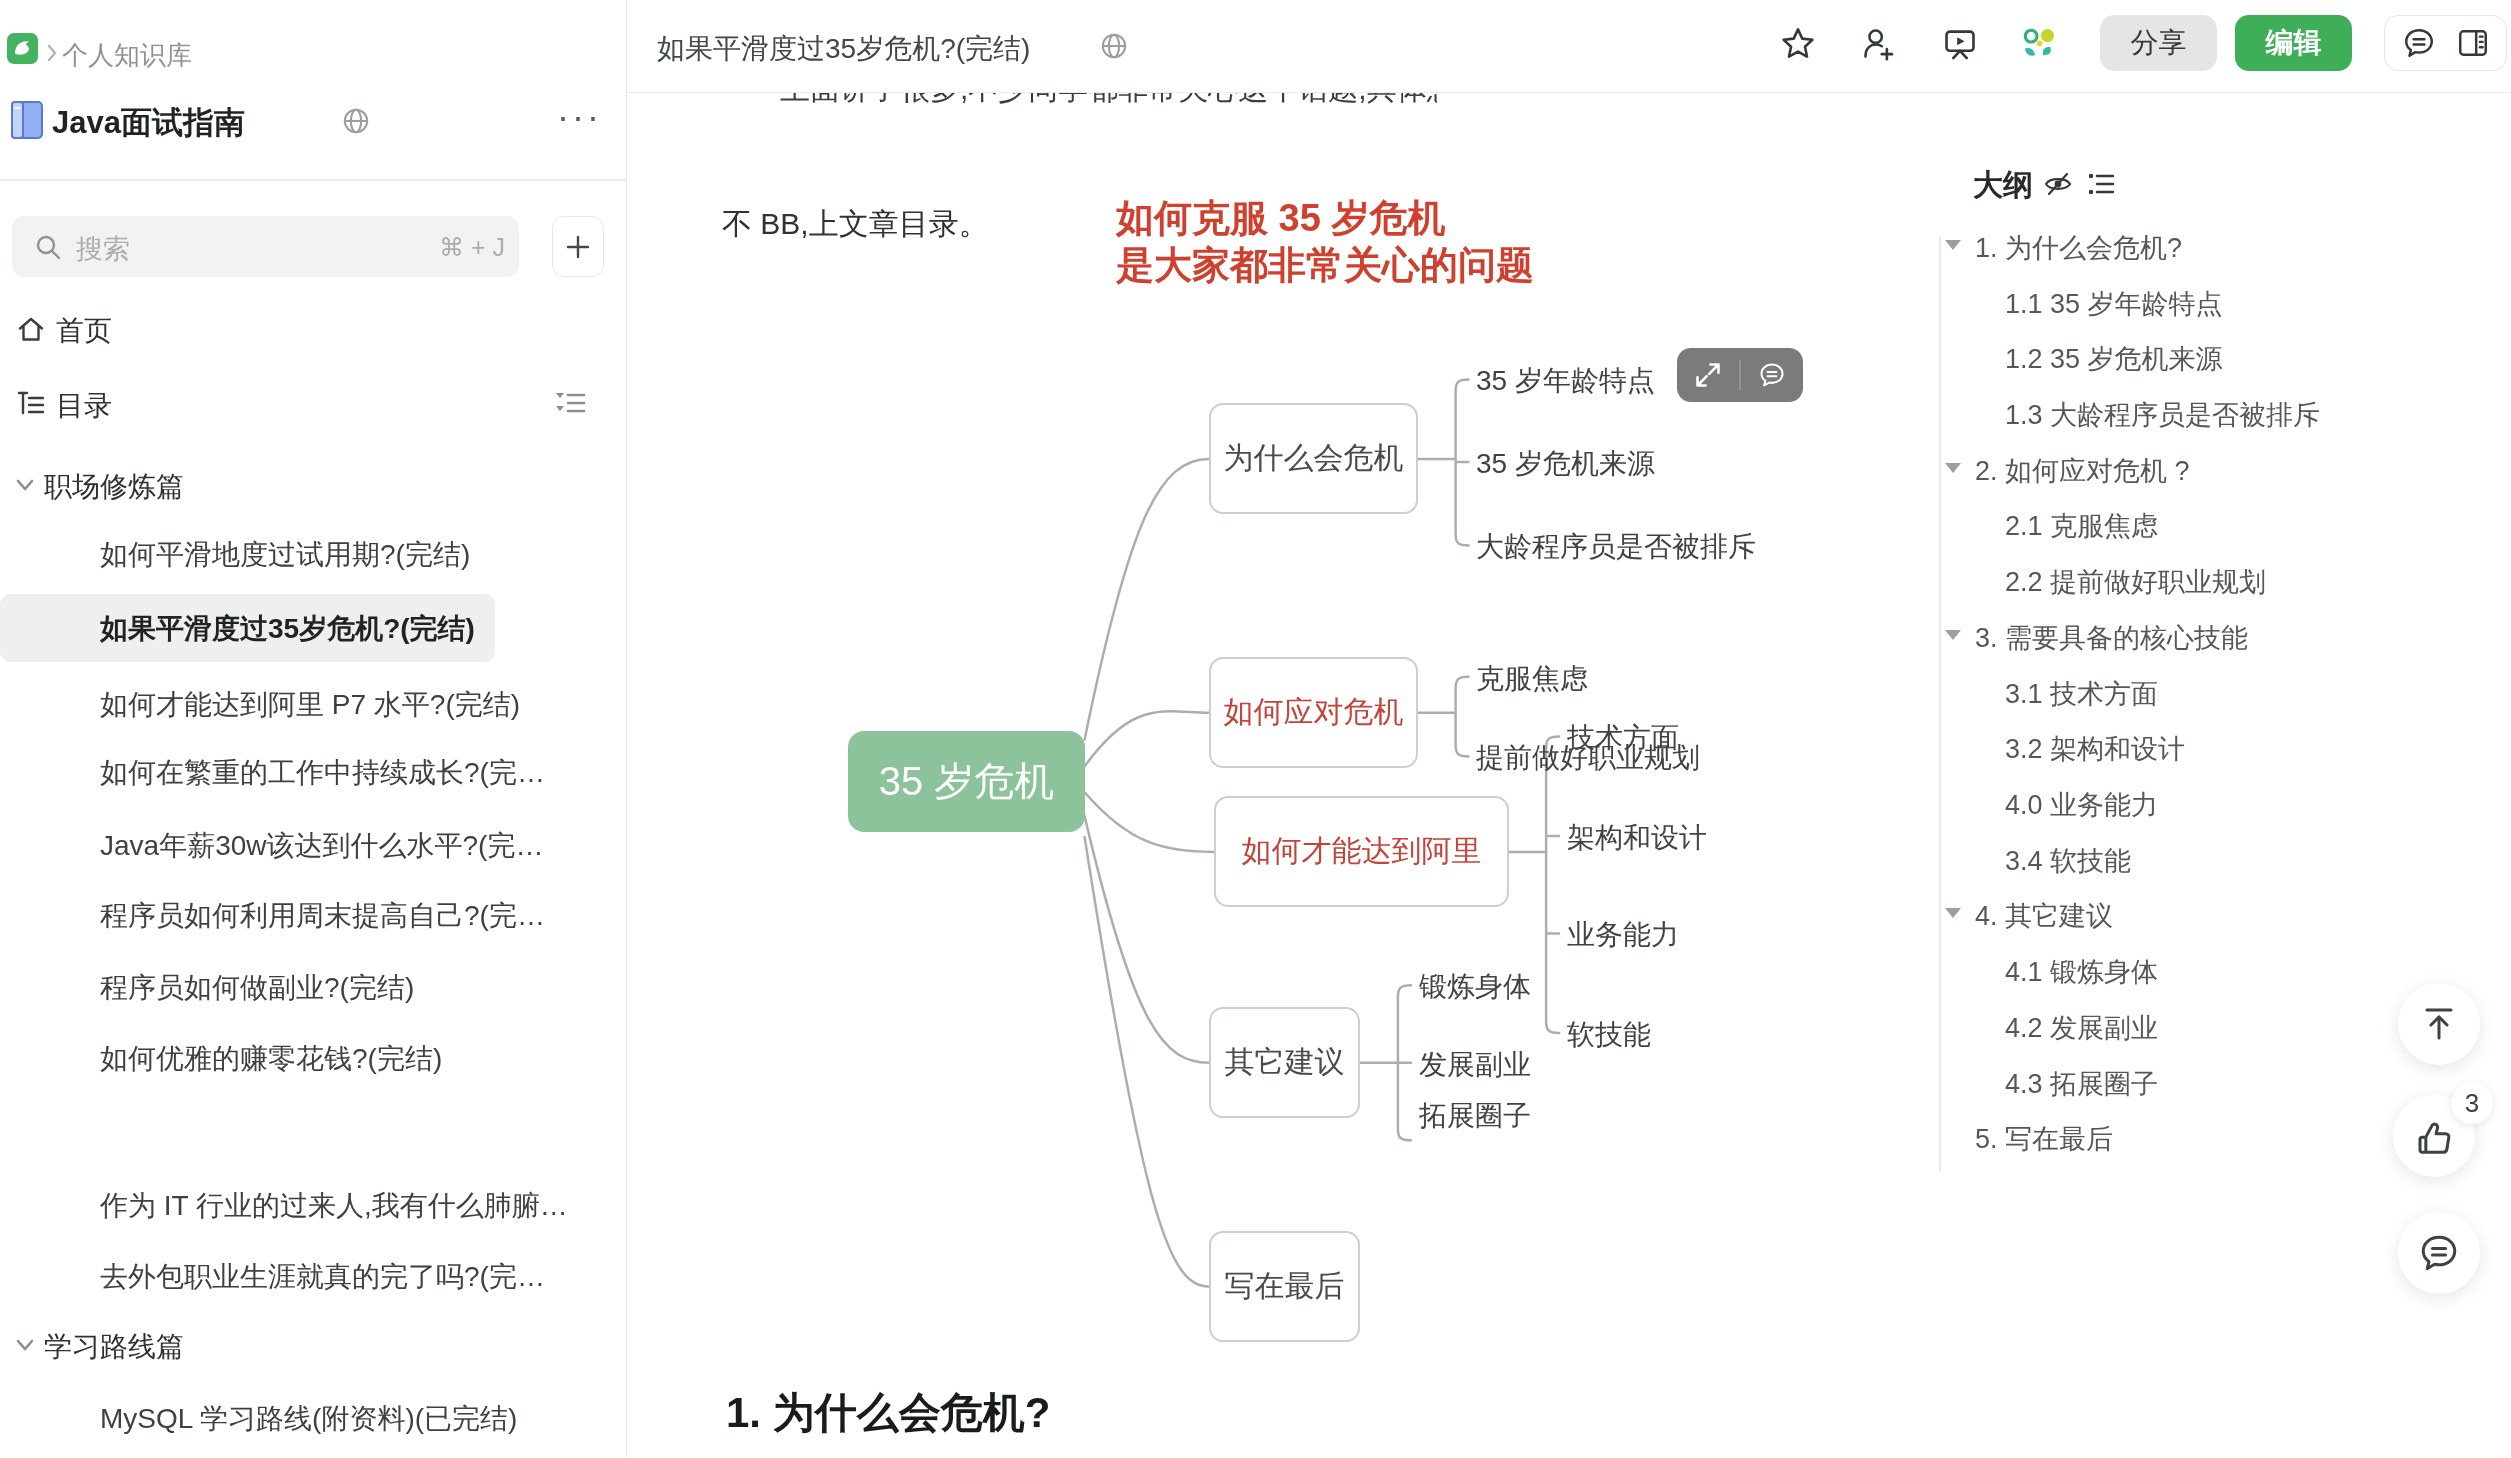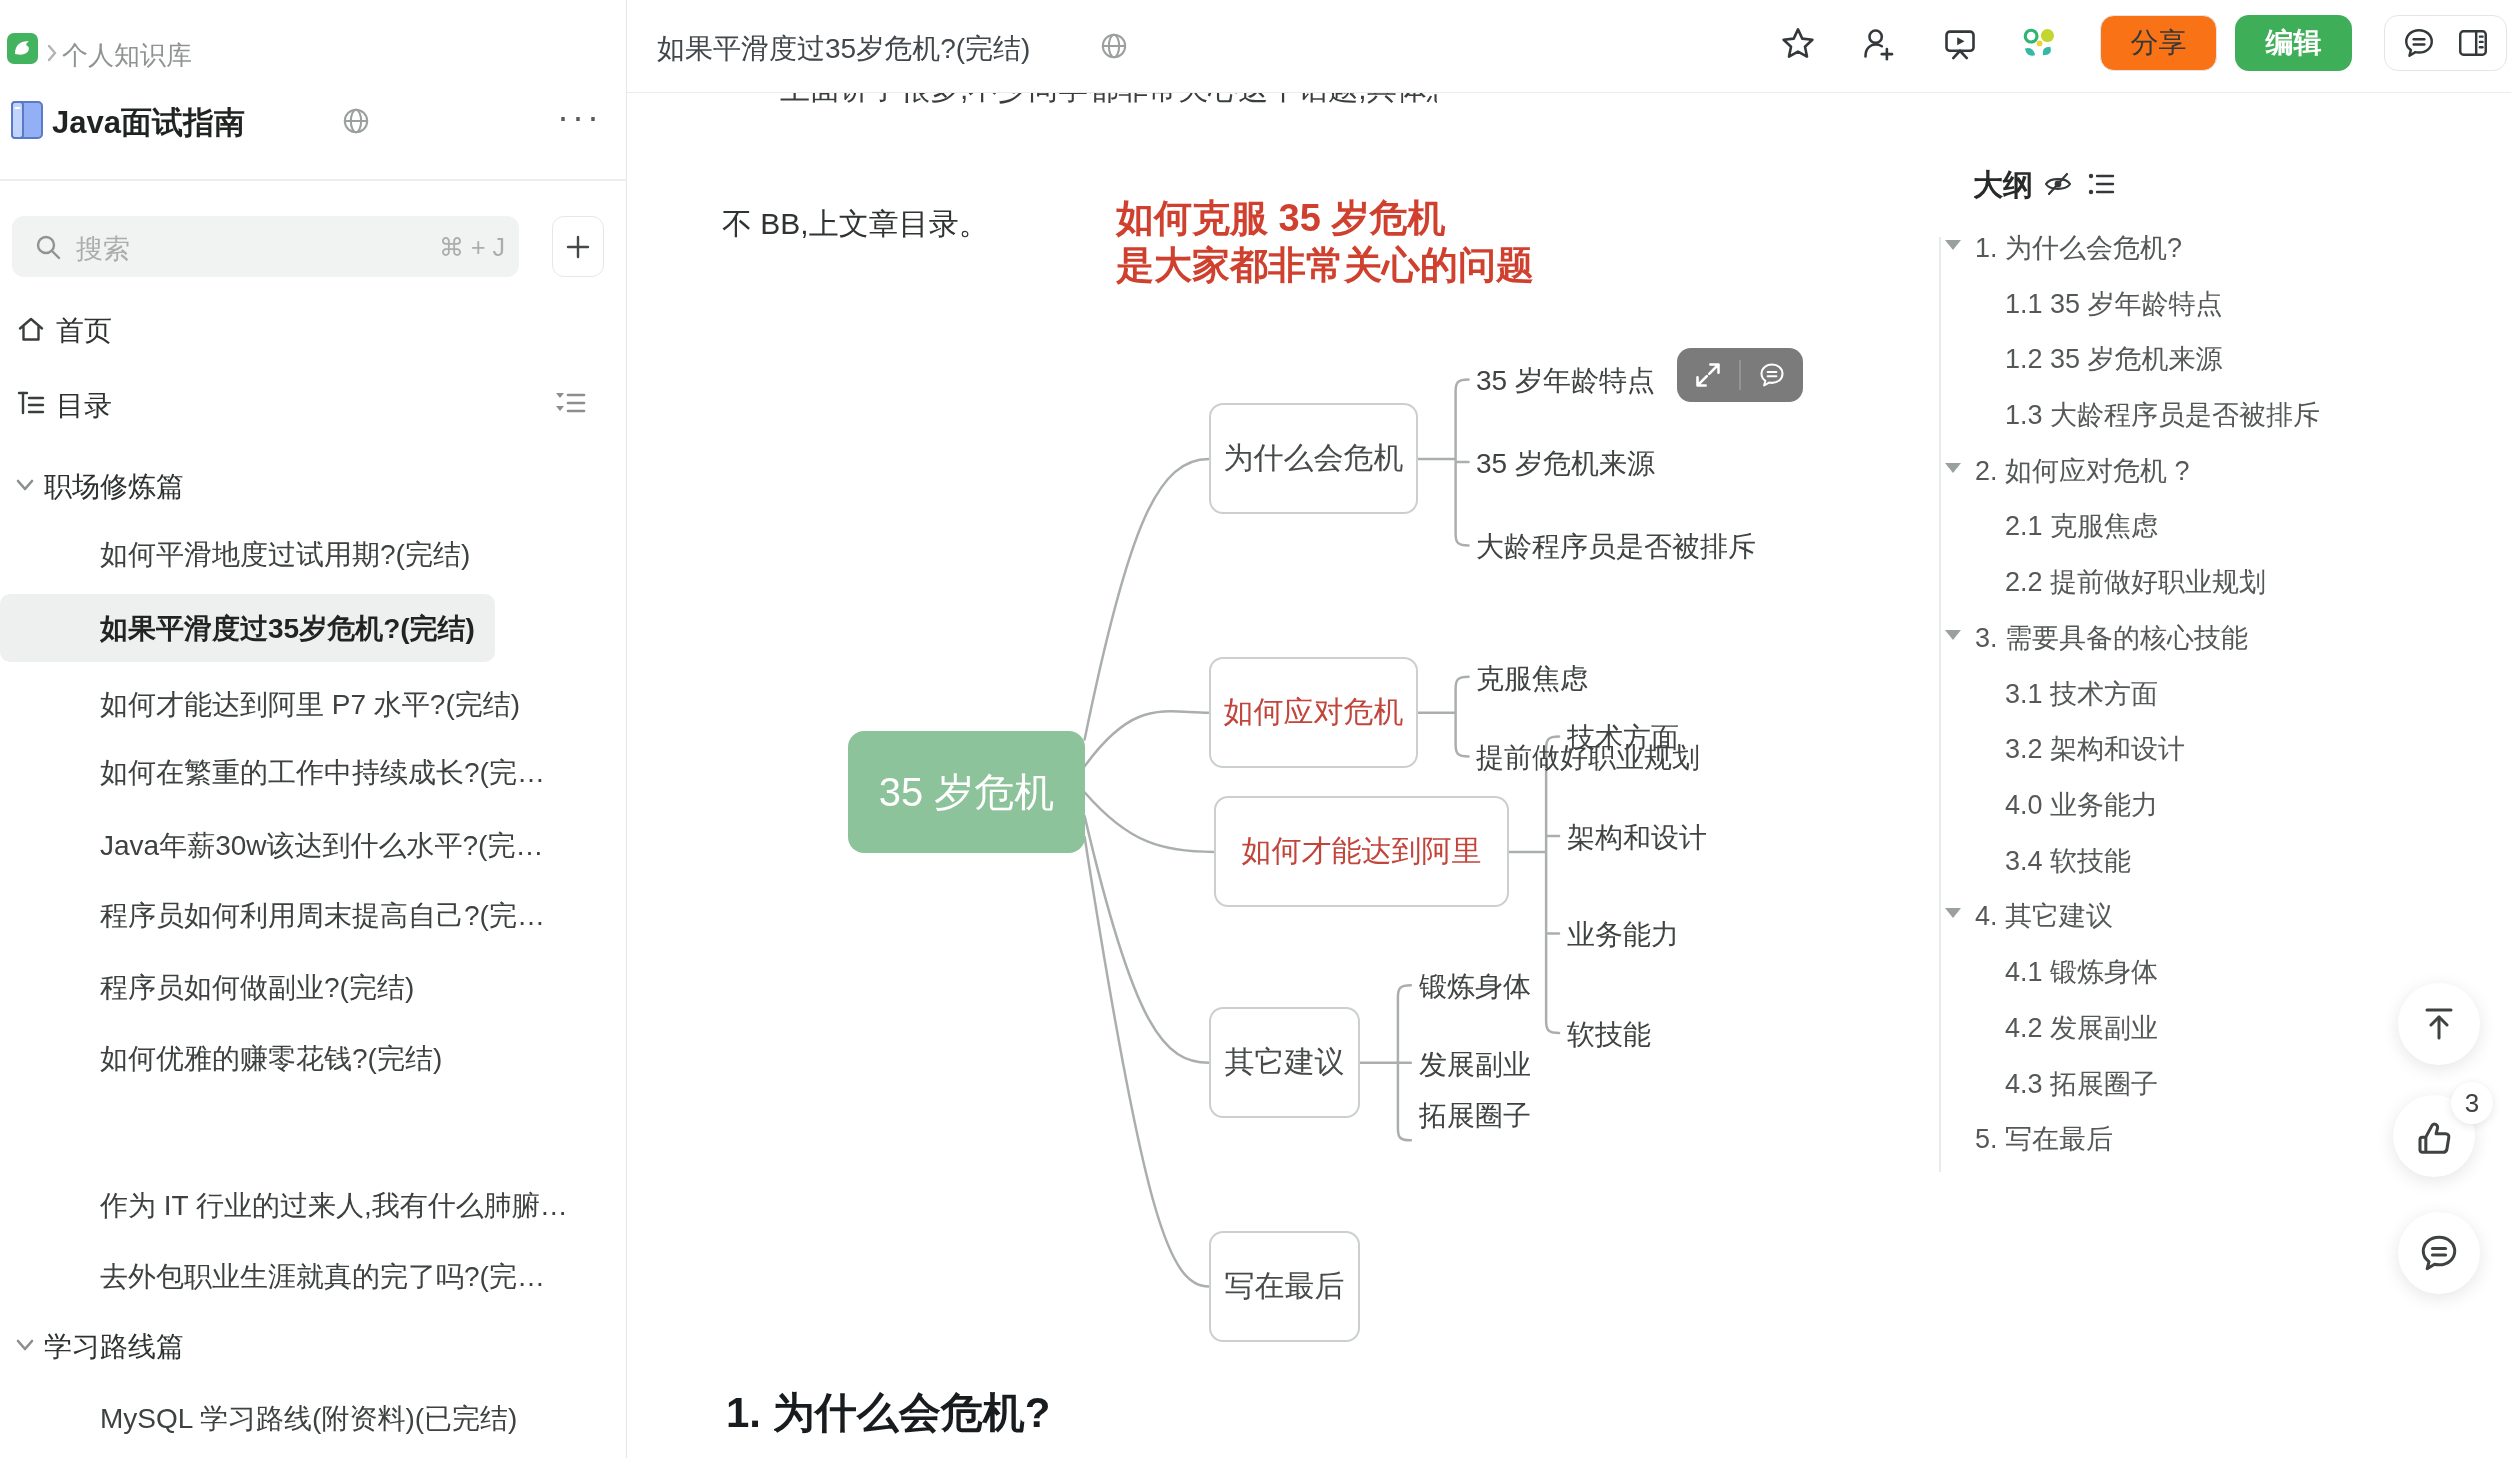--- a/index.html
+++ b/index.html
@@ -29,39 +29,39 @@
   .sb-item.sel { font-weight:bold; color:#1f2321; }
   .sel-bg { position:absolute; left:0; top:594px; width:495px; height:68px;
     background:#eef0ef; border-radius:10px; }
 
   
   .topbar { position:absolute; left:627px; top:0; width:1885px; height:93px; background:#fff;
     border-bottom:1px solid #ececec; z-index:5; }
   .doc-title { position:absolute; left:30px; top:30px; font-size:28px; color:#41474a; }
   .tb-btn { position:absolute; top:15px; height:56px; border-radius:14px; display:flex;
     align-items:center; justify-content:center; font-size:28px; }
-  .btn-share { left:1473px; width:117px; background:#f97316; border:1.5px solid #e4e6e5; color:#33383b; }
+  .btn-share { left:1473px; width:117px; background:#e5e5e5; border:1.5px solid #e4e6e5; color:#33383b; }
   .btn-edit { left:1608px; width:117px; background:#3fae58; color:#fff; font-weight:bold; }
   .btn-pill { left:1757px; width:123px; background:#fff; border:1.5px solid #e4e6e5; gap:20px; }
   .tb-icon { position:absolute; top:26px; }
 
   
   .clipped-line { position:absolute; left:780px; top:70px; width:657px; height:38px;
     overflow:hidden; z-index:1; font-size:30px; line-height:38px; color:#3a3f3d; }
   .intro-line { position:absolute; left:722px; top:204px; font-size:30px; color:#2f3432; z-index:2; }
   .red-heading { position:absolute; left:1116px; top:195px; font-size:38px; line-height:47px;
     font-weight:bold; color:#d0402e; z-index:2; }
   .section-heading { position:absolute; left:726px; top:1385px; font-size:42px; font-weight:bold; color:#181c1f; }
 
   
   .mm-svg { position:absolute; left:627px; top:93px; z-index:1; }
   .mm-node { position:absolute; background:#fff; border:2px solid #cbd0cf; border-radius:14px;
     display:flex; align-items:center; justify-content:center; font-size:30px; color:#474b49; z-index:2; }
   .mm-node.red { color:#c2453c; }
-  .mm-root { position:absolute; left:848px; top:731px; width:237px; height:122px; background:#8cc39a;
+  .mm-root { position:absolute; left:848px; top:731px; width:237px; height:101px; background:#8cc39a;
     border-radius:16px; display:flex; align-items:center; justify-content:center;
     font-size:40px; color:#fff; z-index:2; }
   .mm-leaf { position:absolute; font-size:28px; color:#3f4341; z-index:2; white-space:nowrap; }
   .mm-toolbar { position:absolute; left:1677px; top:348px; width:126px; height:54px; background:#7b7b7b;
     border-radius:14px; display:flex; align-items:center; justify-content:space-evenly; z-index:3; }
   .mm-tb-div { width:1.5px; height:30px; background:#949494; }
 
   
   .ol-divider { position:absolute; left:1939px; top:237px; width:2px; height:935px; background:#e9ebea; }
   .ol-title { position:absolute; left:1973px; top:165px; font-size:30px; font-weight:bold; color:#262a28; }

